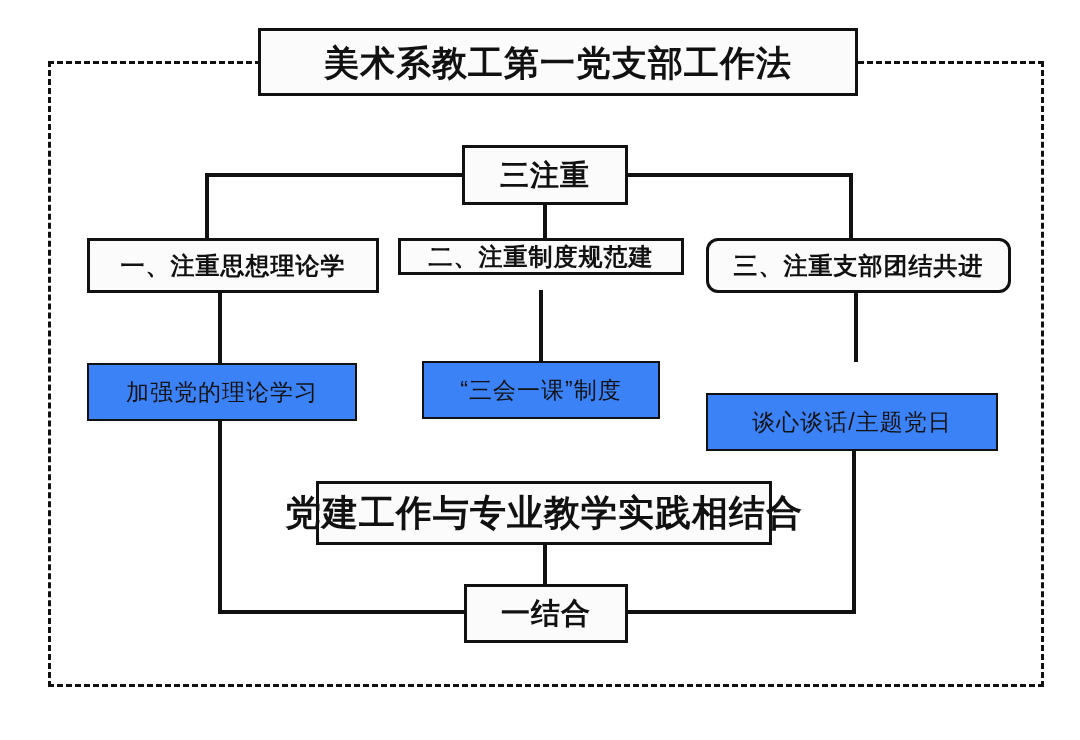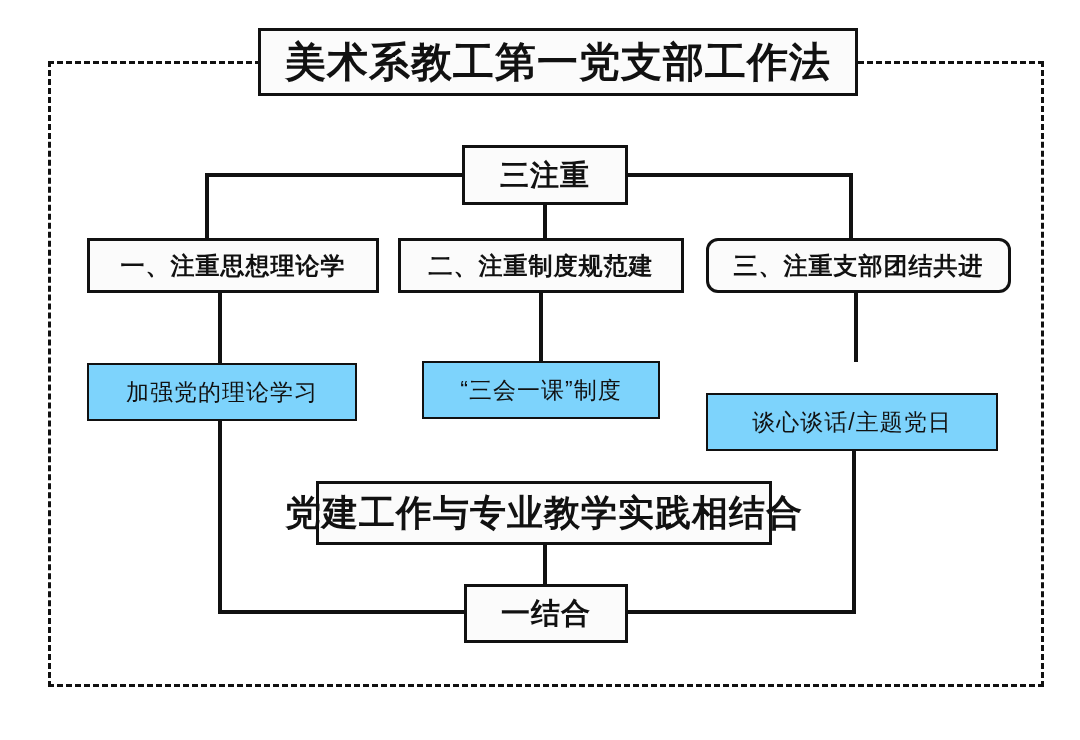--- a/index.html
+++ b/index.html
@@ -35,32 +35,32 @@
     display: flex;
     align-items: center;
     justify-content: center;
     color: #111111;
     white-space: nowrap;
     letter-spacing: 1px;
     z-index: 5;
   }
   .node.thin {
     border-width: 2px;
-    background: #7dd3fc;
+    background: #3b82f6;
   }
   .node-label {
     display: block;
     line-height: 1;
   }
 
   
   .w-bold   { font-weight: bold; }
   .w-normal { font-weight: normal; }
 
-  .fs-title   { font-size: 41px; }
+  .fs-title   { font-size: 35px; }
   .fs-head    { font-size: 29px; text-align: center; }
   .fs-branch  { font-size: 24px; }
   .fs-leaf    { font-size: 23px; }
   .fs-wide    { font-size: 36px; }
 
   
   .line {
     position: absolute;
     background: #111111;
     z-index: 1;
@@ -102,21 +102,21 @@
   </div>
 
   <div class="node" style="left:462px; top:145px; width:166px; height:60px;">
     <span class="node-label w-bold fs-head">三注重</span>
   </div>
 
   <div class="node" style="left:71px; top:238px; width:292px; height:55px;margin-left:16px;">
     <span class="node-label w-bold fs-branch">一、注重思想理论学</span>
   </div>
 
-  <div class="node" style="left:398px; top:238px; width:286px; height:55px;">
+  <div class="node" style="left:398px; top:238px; width:286px; height:37px;">
     <span class="node-label w-bold fs-branch">二、注重制度规范建</span>
   </div>
 
   <div class="node" style="left:706px; top:238px; width:305px; height:55px;border-radius:12px;">
     <span class="node-label w-bold fs-branch">三、注重支部团结共进</span>
   </div>
 
   <div class="node thin" style="left:87px; top:363px; width:270px; height:58px;">
     <span class="node-label w-normal fs-leaf">加强党的理论学习</span>
   </div>

